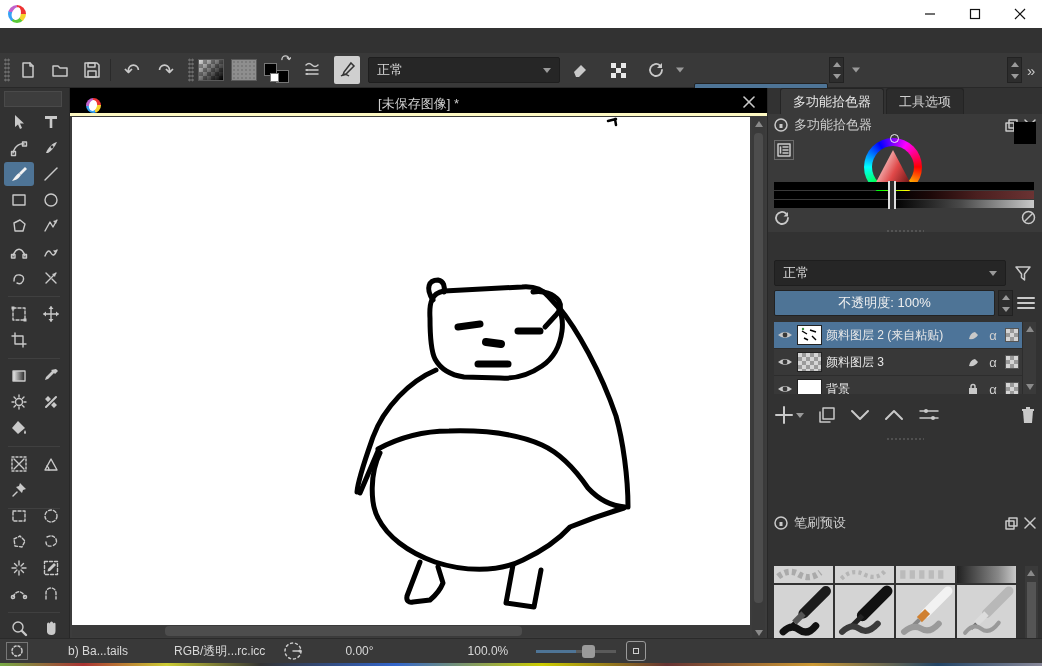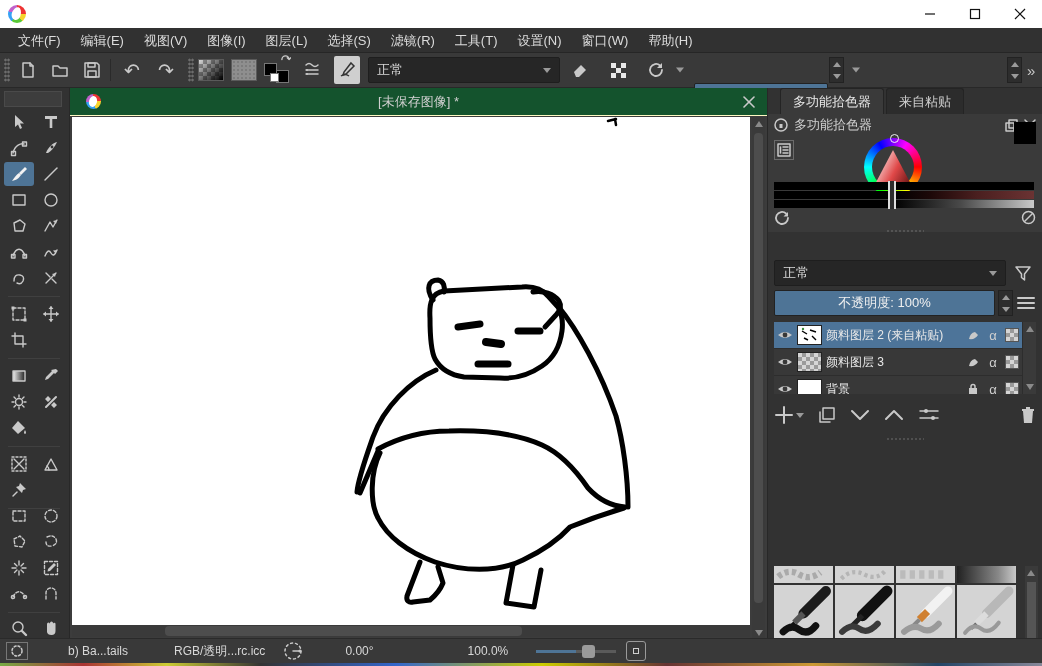--- a/index.html
+++ b/index.html
@@ -54,21 +54,21 @@
   .tool { position:absolute; width:30px; height:24px; display:flex; align-items:center; justify-content:center; border-radius:3px; }
   .tool.sel { background:#4e7496; }
   .tool svg { stroke:#c9c9c9; fill:none; stroke-width:1.4; stroke-linecap:round; stroke-linejoin:round; }
   .tool.sel svg { stroke:#f2f2f2; }
   .tool svg .fill { fill:#c9c9c9; stroke:none; }
   .tool.sel svg .fill { fill:#f2f2f2; }
   .tb-sep { position:absolute; left:8px; width:52px; height:1px; background:#404040; }
 
   
   .canvas-win { position:absolute; left:70px; top:88px; width:697px; bottom:28px; background:#3c3c3c; }
-  .canvas-title { position:absolute; left:0; top:0; right:0; height:28px; background:#14532d; border-bottom:1px solid #fef9c3; display:flex; align-items:center; }
+  .canvas-title { position:absolute; left:0; top:0; right:0; height:28px; background:#000000; border-bottom:3px solid #fef9c3; display:flex; align-items:flex-end; }
   .canvas-title .doc-icon { width:15px; height:15px; margin-left:16px; border-radius:50%;
      background:conic-gradient(#e33 0 25%, #f6d32d 0 45%, #35a1f4 0 75%, #c061cb 0 100%); position:relative;}
   .canvas-title .doc-icon:after{content:"";position:absolute;left:3px;top:2px;width:8px;height:11px;background:#fff;border-radius:50%;transform:rotate(15deg);}
   .canvas-title .ct-label { position:absolute; left:0; right:0; text-align:center; color:#cfcfcf; font-size:13px; }
   .canvas-title .ct-close { position:absolute; right:8px; top:4px; width:20px; height:20px; display:flex; align-items:center; justify-content:center; }
   .canvas-white { position:absolute; left:2px; top:29px; width:678px; height:510px; background:#fff; }
   .vscroll { position:absolute; right:2px; top:29px; width:13px; height:523px; background:#3a3a3a; }
   .vscroll .thumb { position:absolute; left:2px; top:16px; width:9px; height:470px; background:#4d4d4d; border-radius:4px; }
   .hscroll { position:absolute; left:2px; bottom:1px; height:12px; width:678px; background:#3a3a3a; }
   .hscroll .thumb { position:absolute; left:93px; top:1px; width:357px; height:10px; background:#4d4d4d; border-radius:4px; }
@@ -164,33 +164,20 @@
         </div>
       <div class="win-btn close">
           <svg width="12" height="12">
             <line x1="1" y1="1" x2="11" y2="11"></line>
             <line x1="11" y1="1" x2="1" y2="11"></line>
           </svg>
         </div>
     </div>
   </div>
 
-  <div class="menubar">
-    <span class="menu-item">文件(F)</span>
-    <span class="menu-item">编辑(E)</span>
-    <span class="menu-item">视图(V)</span>
-    <span class="menu-item">图像(I)</span>
-    <span class="menu-item">图层(L)</span>
-    <span class="menu-item">选择(S)</span>
-    <span class="menu-item">滤镜(R)</span>
-    <span class="menu-item">工具(T)</span>
-    <span class="menu-item">设置(N)</span>
-    <span class="menu-item">窗口(W)</span>
-    <span class="menu-item">帮助(H)</span>
-  </div>
 
   <div class="toolbar">
     <div class="grip" style="left:4px"></div>
     <div class="tbtn" style="left:14px">
       <svg class="svgi" width="18" height="18">
           <path d="M4,2 h7 l3,3 v11 h-10 z"></path>
           <path d="M11,2 v3 h3"></path>
         </svg>
       </div>
     <div class="tbtn" style="left:46px">
@@ -540,21 +527,21 @@
       <i class="sc-arrow" style="left:3px;bottom:4px;border-left:4px solid transparent;border-right:4px solid transparent;border-top:6px solid #8a8a8a"></i>
     </div>
     <div class="hscroll">
         <div class="thumb"></div>
       </div>
   </div>
 
   <div class="rpanel">
     <div class="ptabs">
       <div class="ptab active">多功能拾色器</div>
-      <div class="ptab">来自粘贴</div>
+      <div class="ptab">工具选项</div>
     </div>
 
     <div class="color-docker" style="background:#3a3a3a">
       <div class="docker-head">
         <svg class="svgi" width="14" height="14">
             <circle cx="7" cy="7" r="6"></circle>
             <rect class="fill" x="5.5" y="6" width="3" height="4"></rect>
           </svg>
         <span>多功能拾色器</span>
         <span class="dh-spacer"></span>
@@ -720,20 +707,36 @@
             <rect class="fill" x="2" y="3" width="12" height="2"></rect>
             <rect class="fill" x="6" y="1" width="4" height="2"></rect>
           </svg>
       </div>
       <div class="dots-handle" style="position:absolute;left:90px;right:90px;top:200px">
           <i></i>
         </div>
     </div>
 
     <div class="brush-docker">
+      <div class="docker-head">
+        <svg class="svgi" width="14" height="14">
+            <circle cx="7" cy="7" r="6"></circle>
+            <rect class="fill" x="5.5" y="6" width="3" height="4"></rect>
+          </svg>
+        <span>笔刷预设</span>
+        <span class="dh-spacer"></span>
+        <svg class="svgi" width="13" height="13">
+            <rect x="4" y="1" width="8" height="8"></rect>
+            <rect x="1" y="4" width="8" height="8"></rect>
+          </svg>
+        <svg class="svgi" width="12" height="12">
+            <line x1="1" y1="1" x2="11" y2="11"></line>
+            <line x1="11" y1="1" x2="1" y2="11"></line>
+          </svg>
+      </div>
       <div class="brush-grid">
 
         <div class="btile partial" style="left:0;top:0"><svg viewBox="0 40 56 16">
               <path d="M4,50 q10,-8 20,-2 t20,-2" stroke="#aaa" stroke-width="6" fill="none" stroke-dasharray="4 3"></path>
             </svg></div>
         <div class="btile partial" style="left:61px;top:0"><svg viewBox="0 40 56 16">
               <path d="M6,52 q10,-10 22,-4 t20,-4" stroke="#b5b5b5" stroke-width="4" fill="none" stroke-dasharray="3 3"></path>
             </svg></div>
         <div class="btile partial" style="left:122px;top:0"><svg viewBox="0 40 56 16">
               <path d="M4,48 h44" stroke="#bbb" stroke-width="8" fill="none" stroke-dasharray="5 4"></path>

